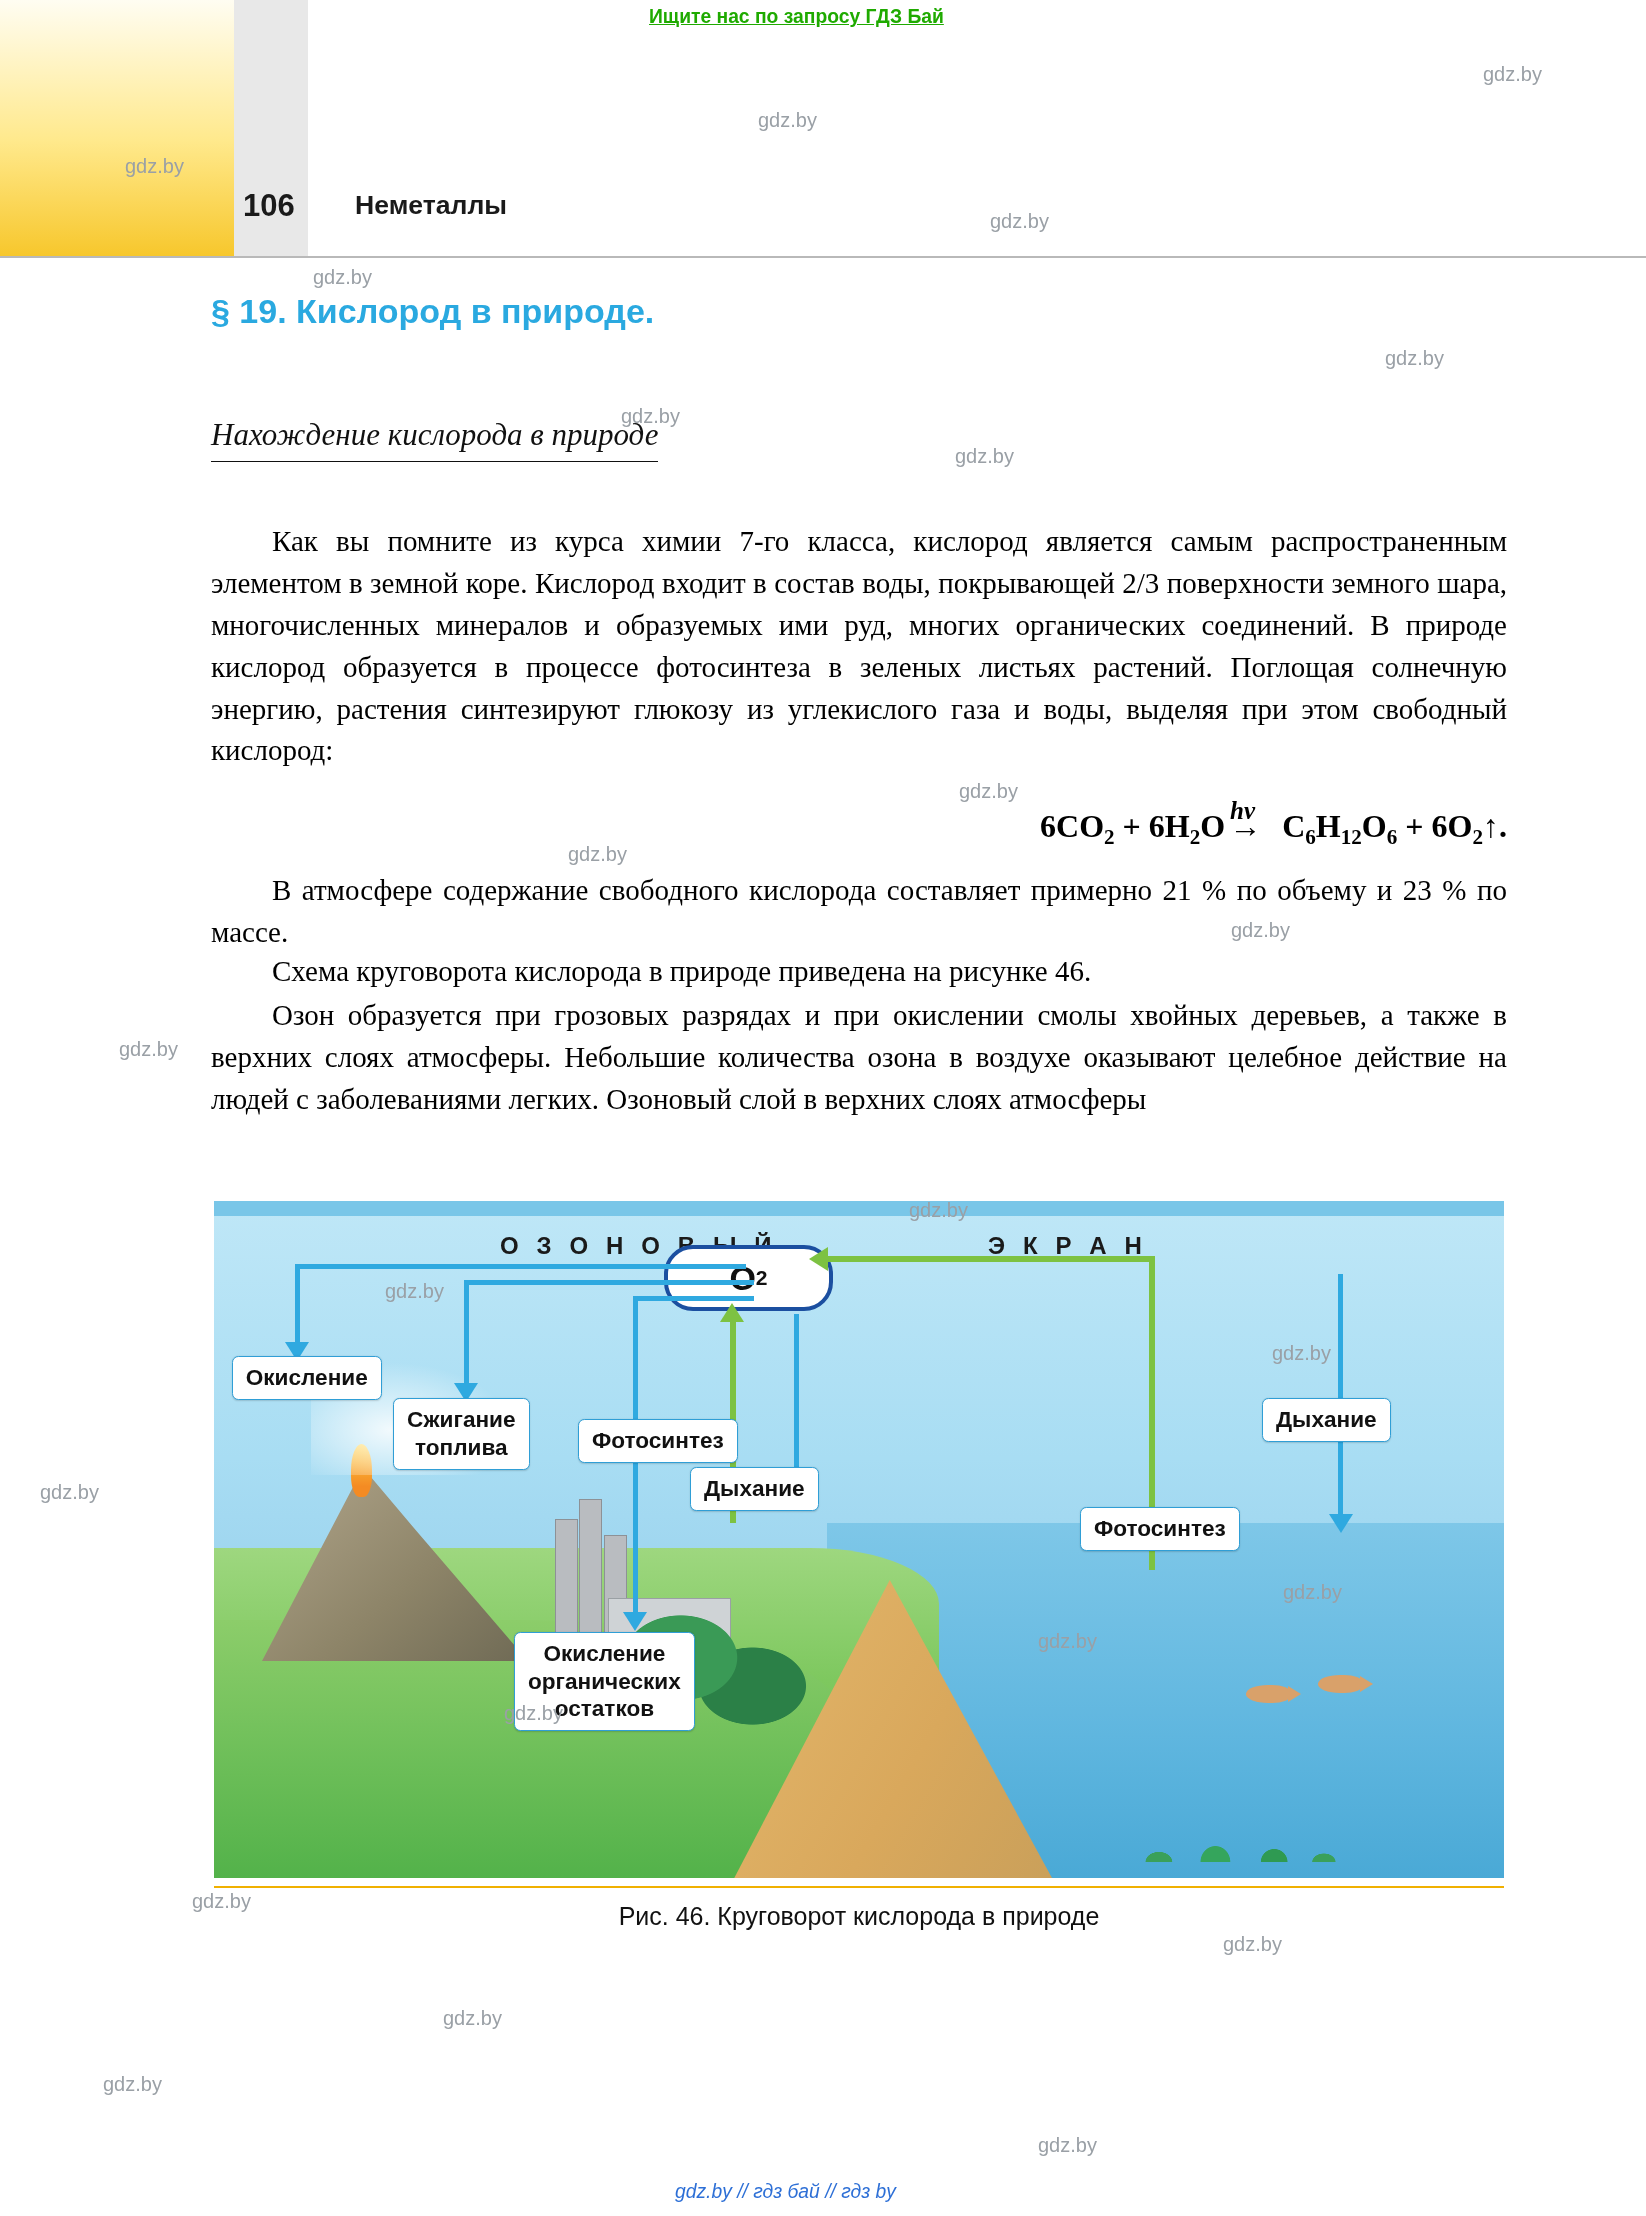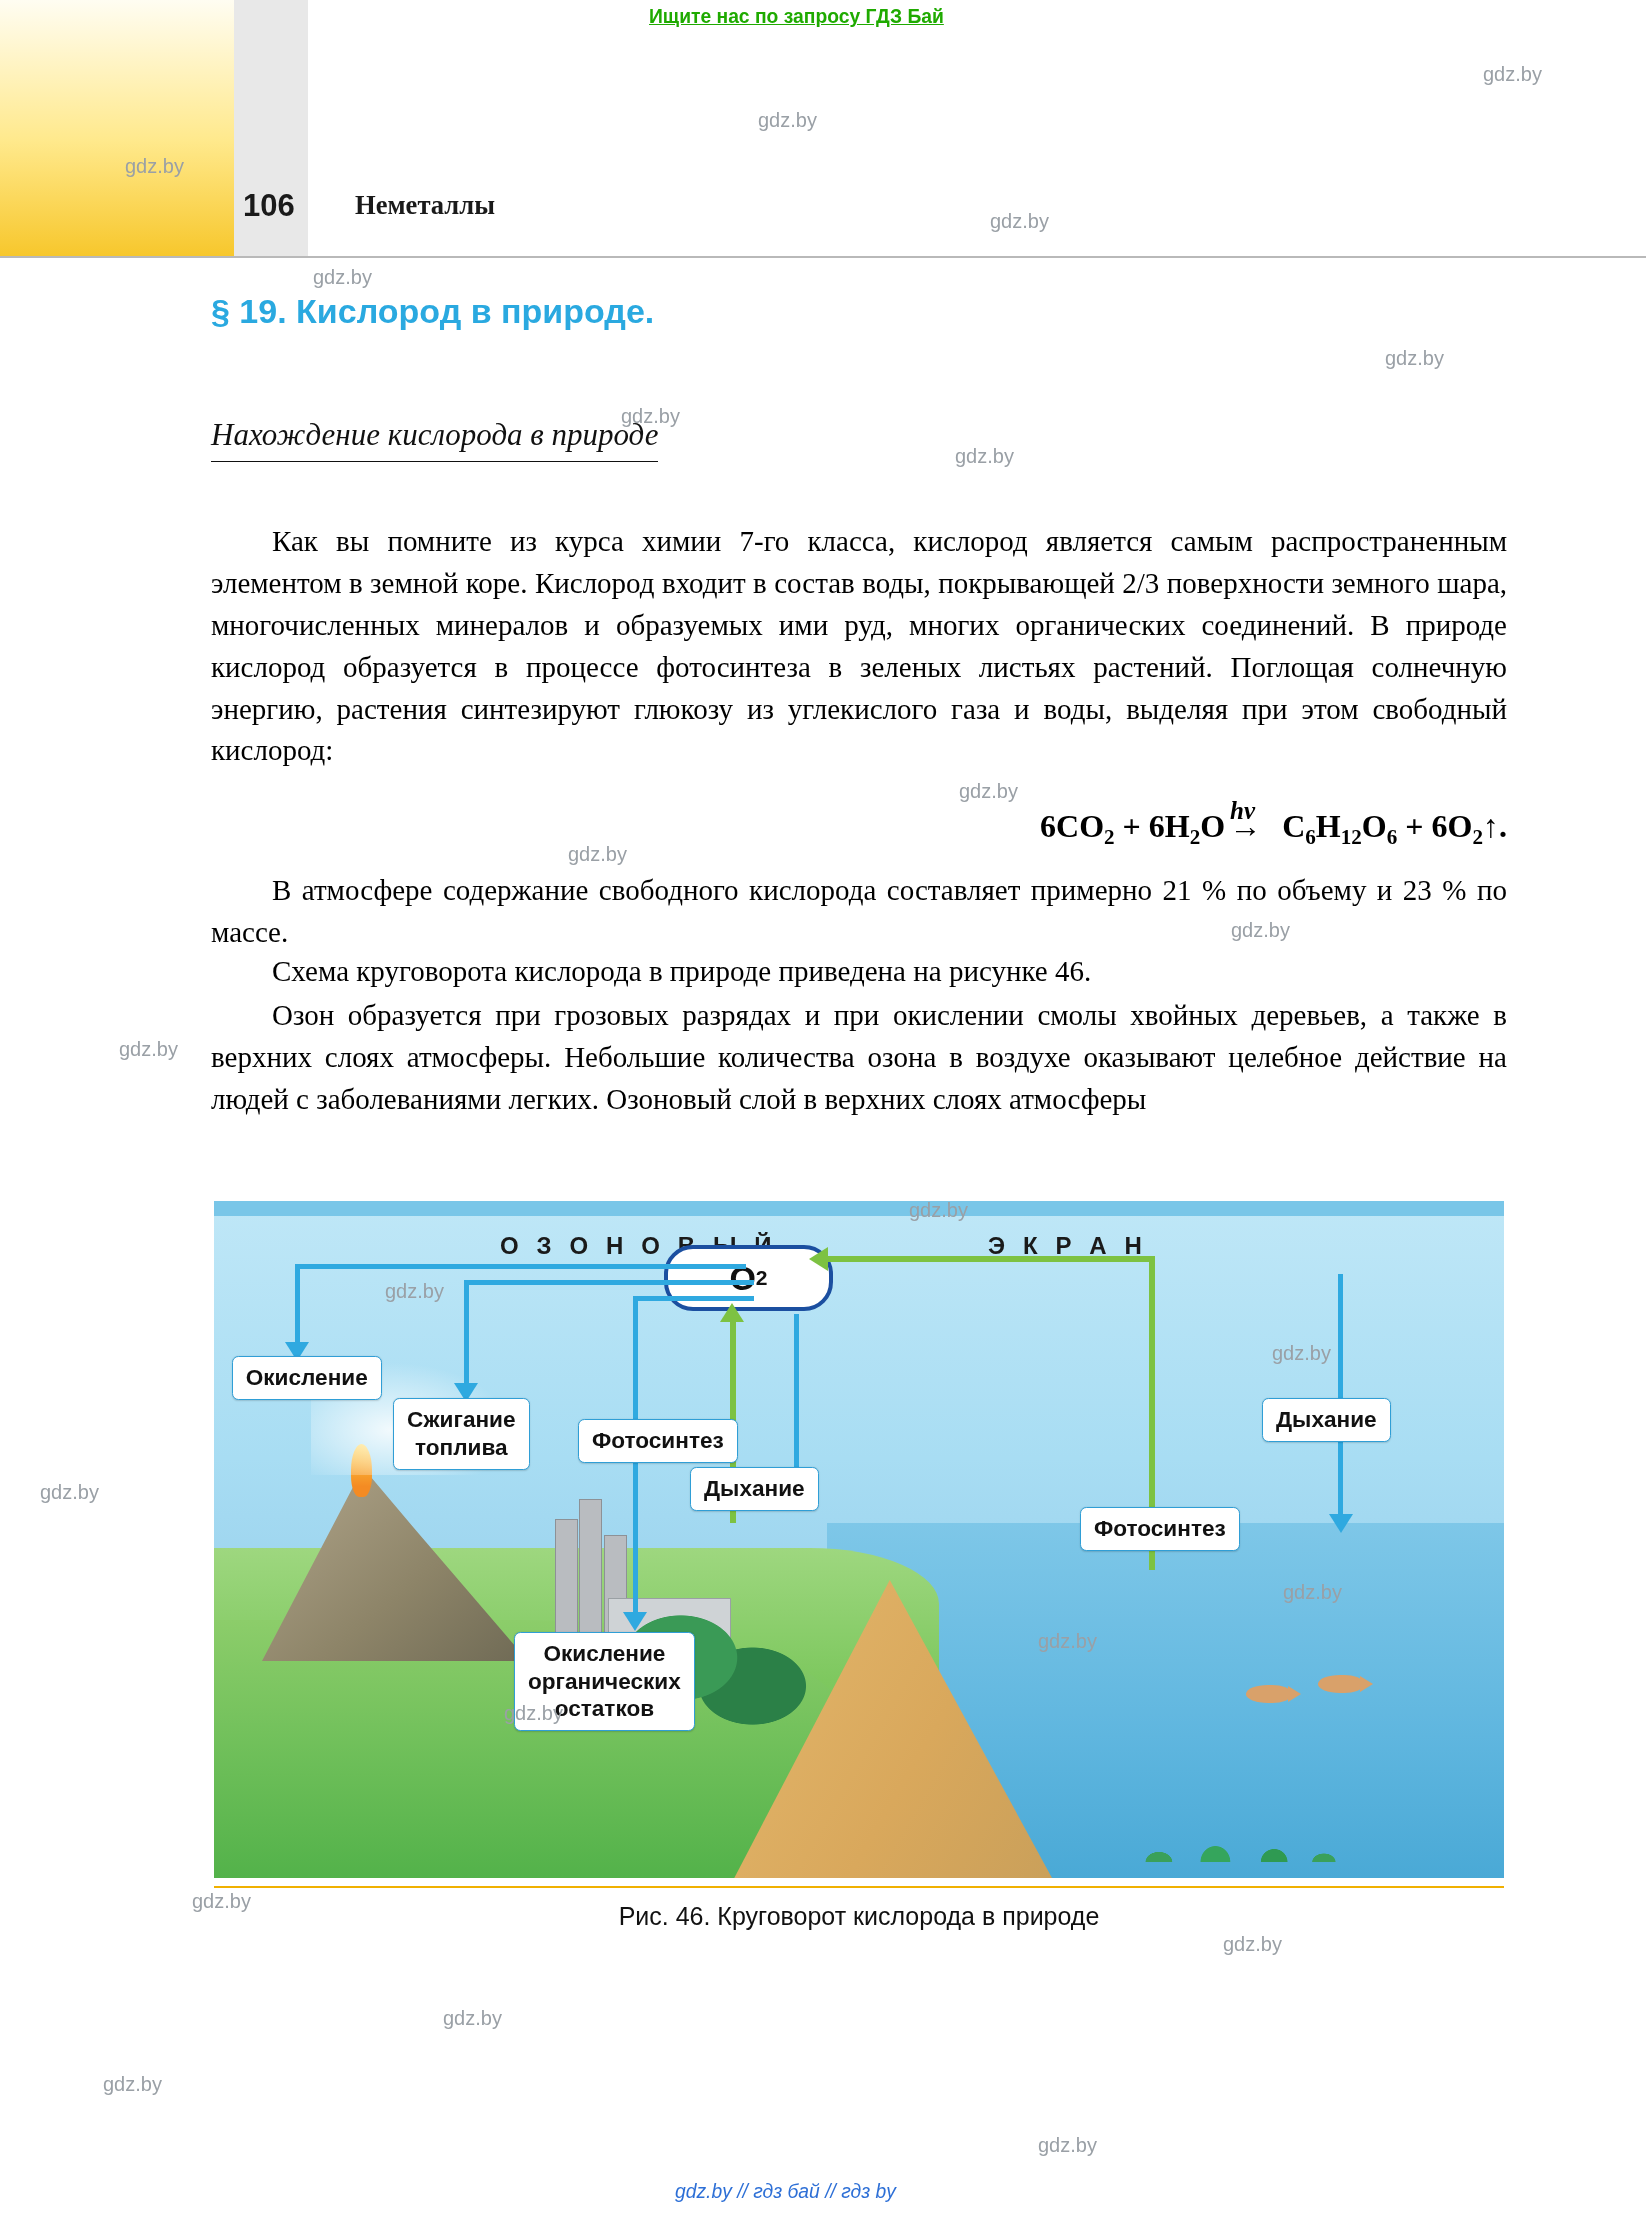--- a/index.html
+++ b/index.html
@@ -57,21 +57,21 @@
     position: absolute;
     left: 243px; top: 188px;
     font-family: "Liberation Sans", sans-serif;
     font-weight: bold;
     font-size: 31px;
     color: #1a1a1a;
   }
   .chapter-title {
     position: absolute;
     left: 355px; top: 190px;
-    font-family: Liberation Serif, serif;
+    font-family: Liberation Sans, sans-serif;
     font-weight: bold;
     font-size: 26.6px;
     color: #1a1a1a;
   }
   .header-rule {
     position: absolute;
     left: 0; top: 256px;
     width: 1647px; height: 2.4px;
     background: #b9b9b9;
   }

